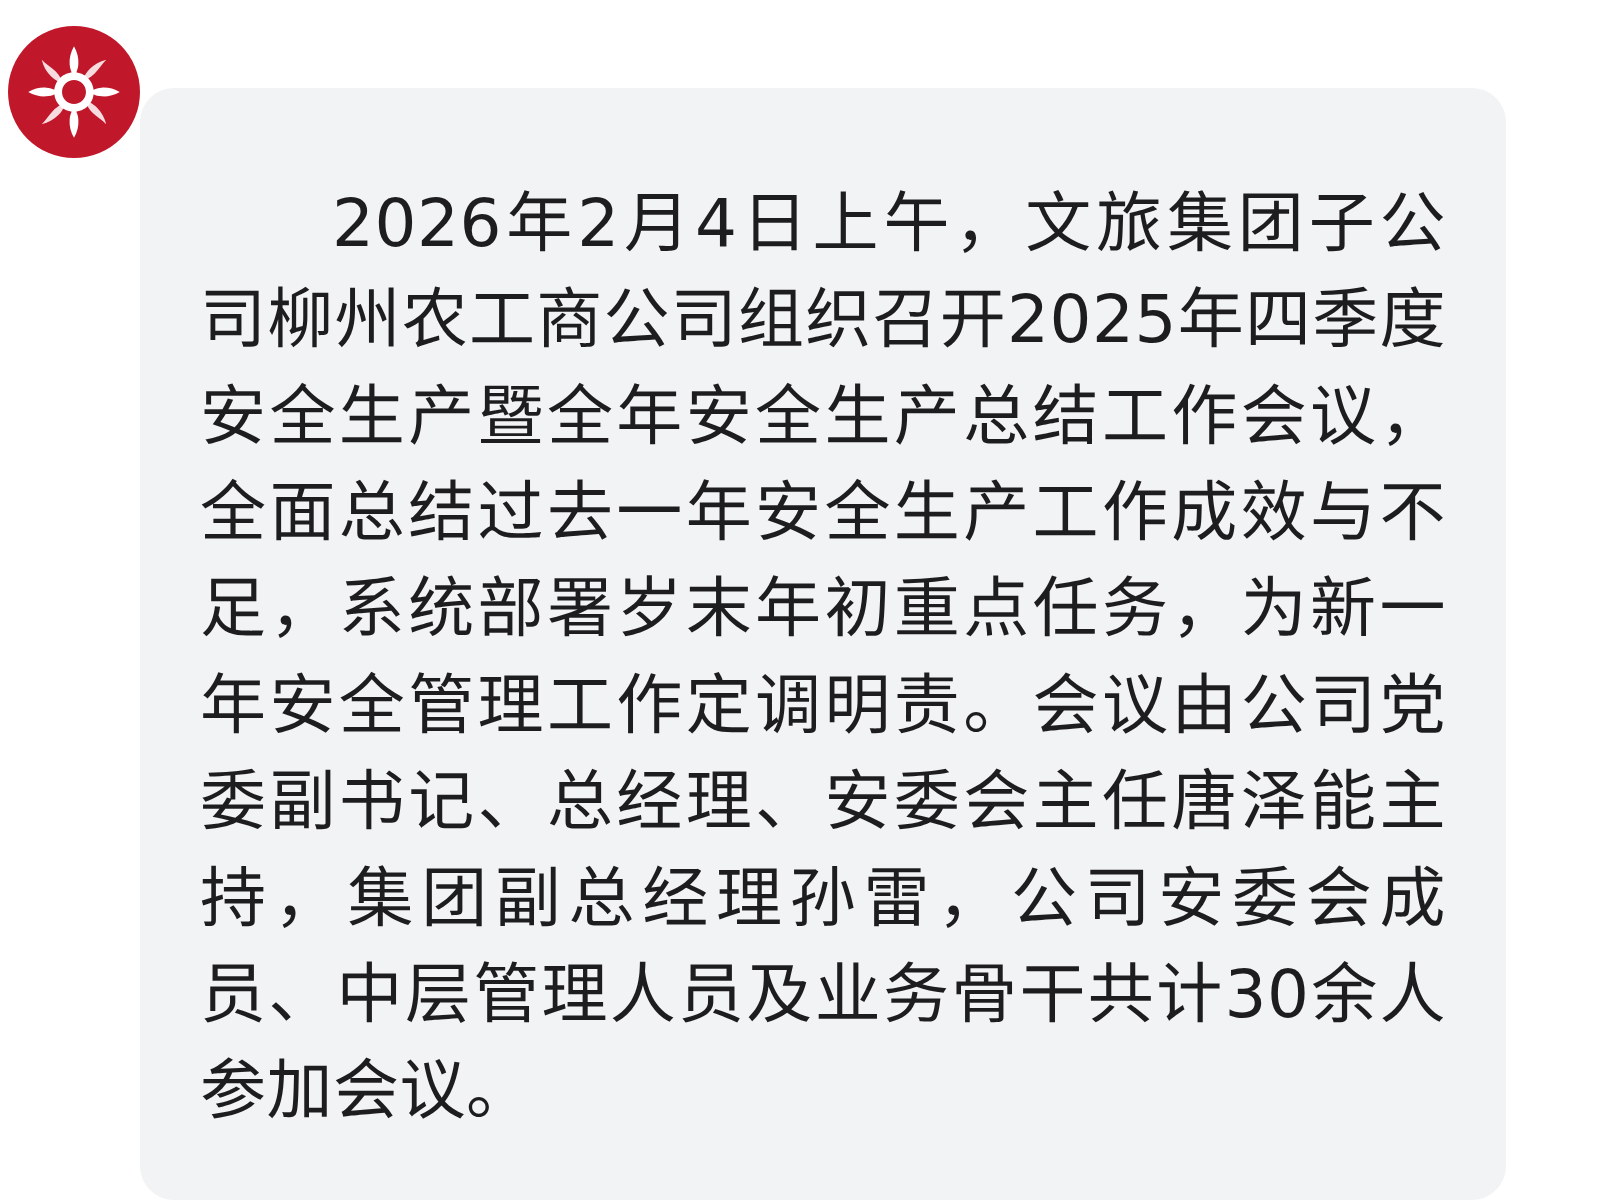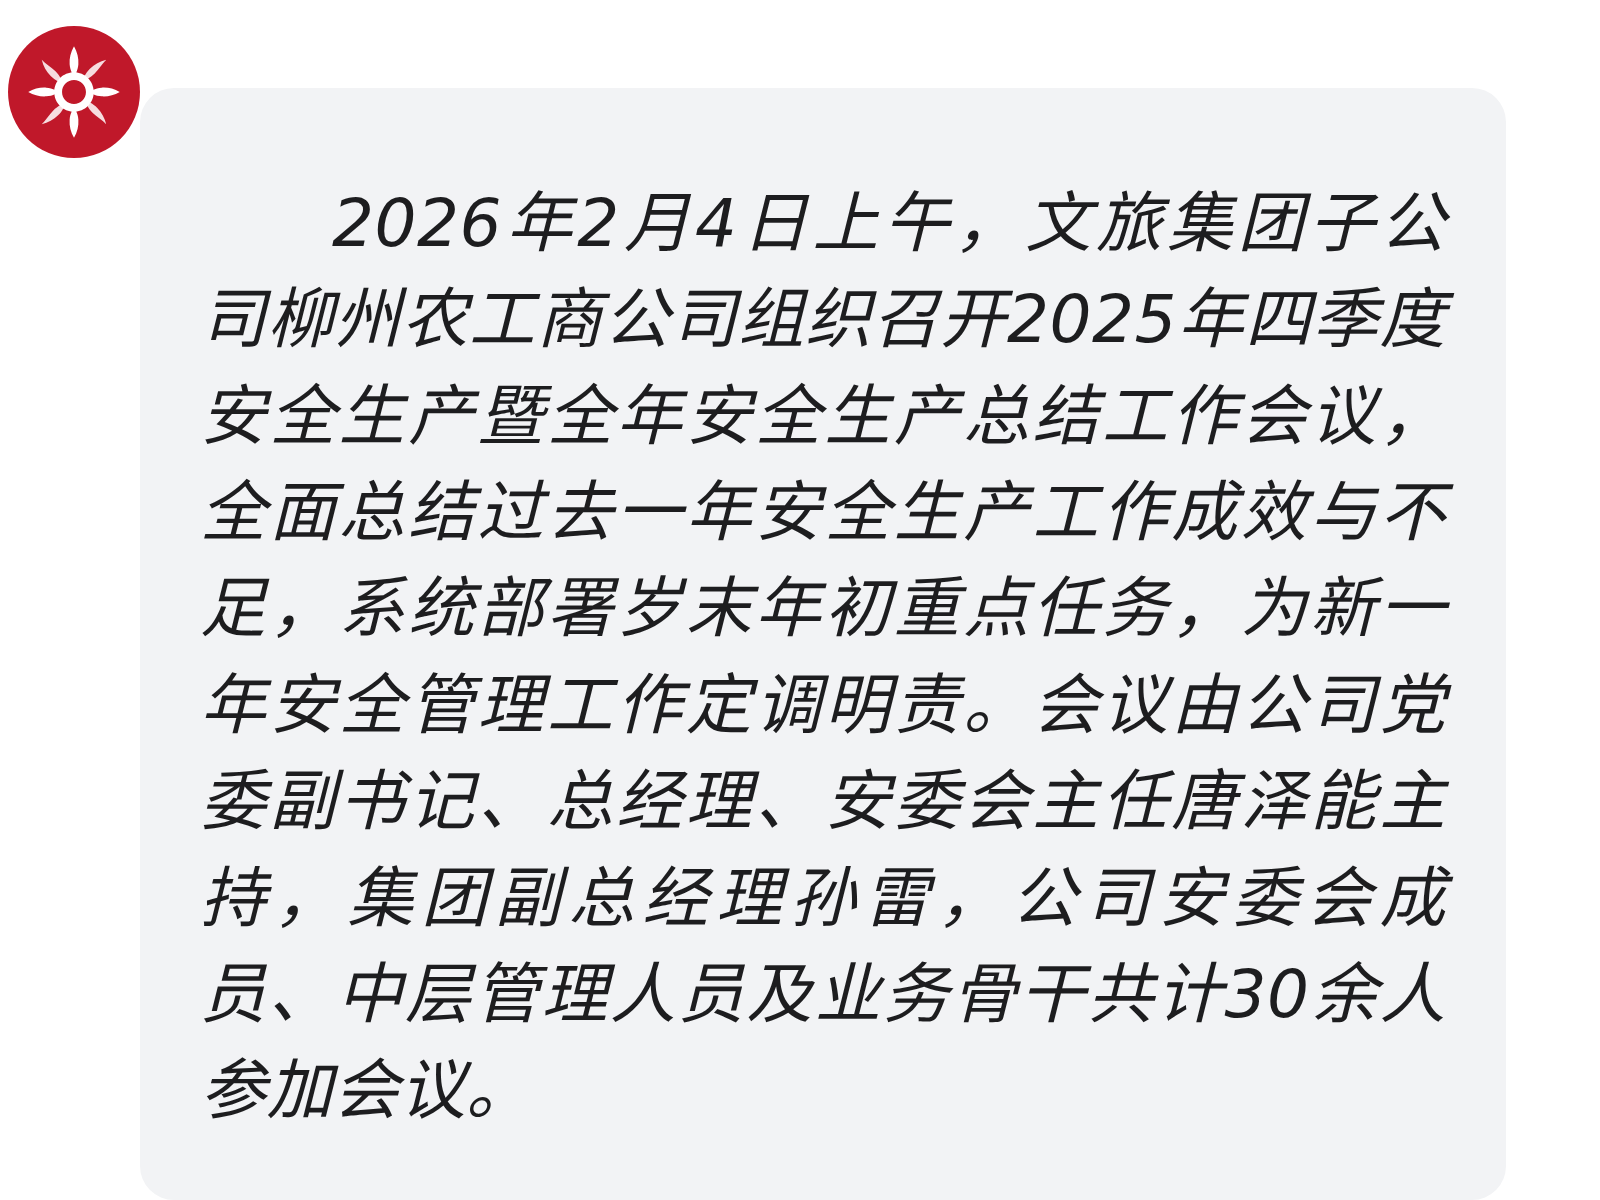--- a/index.html
+++ b/index.html
@@ -10,21 +10,20 @@
     background: #ffffff;
     font-family: "Liberation Sans", "DejaVu Sans", sans-serif;
     overflow: hidden;
   }
 
   .page {
     position: relative;
     width: 1600px;
     height: 884px;
     background: #ffffff;
-    font-style: italic;
   }
 
   
   .avatar {
     position: absolute;
     left: 8px;
     top: 26px;
     width: 132px;
     height: 132px;
     border-radius: 50%;

